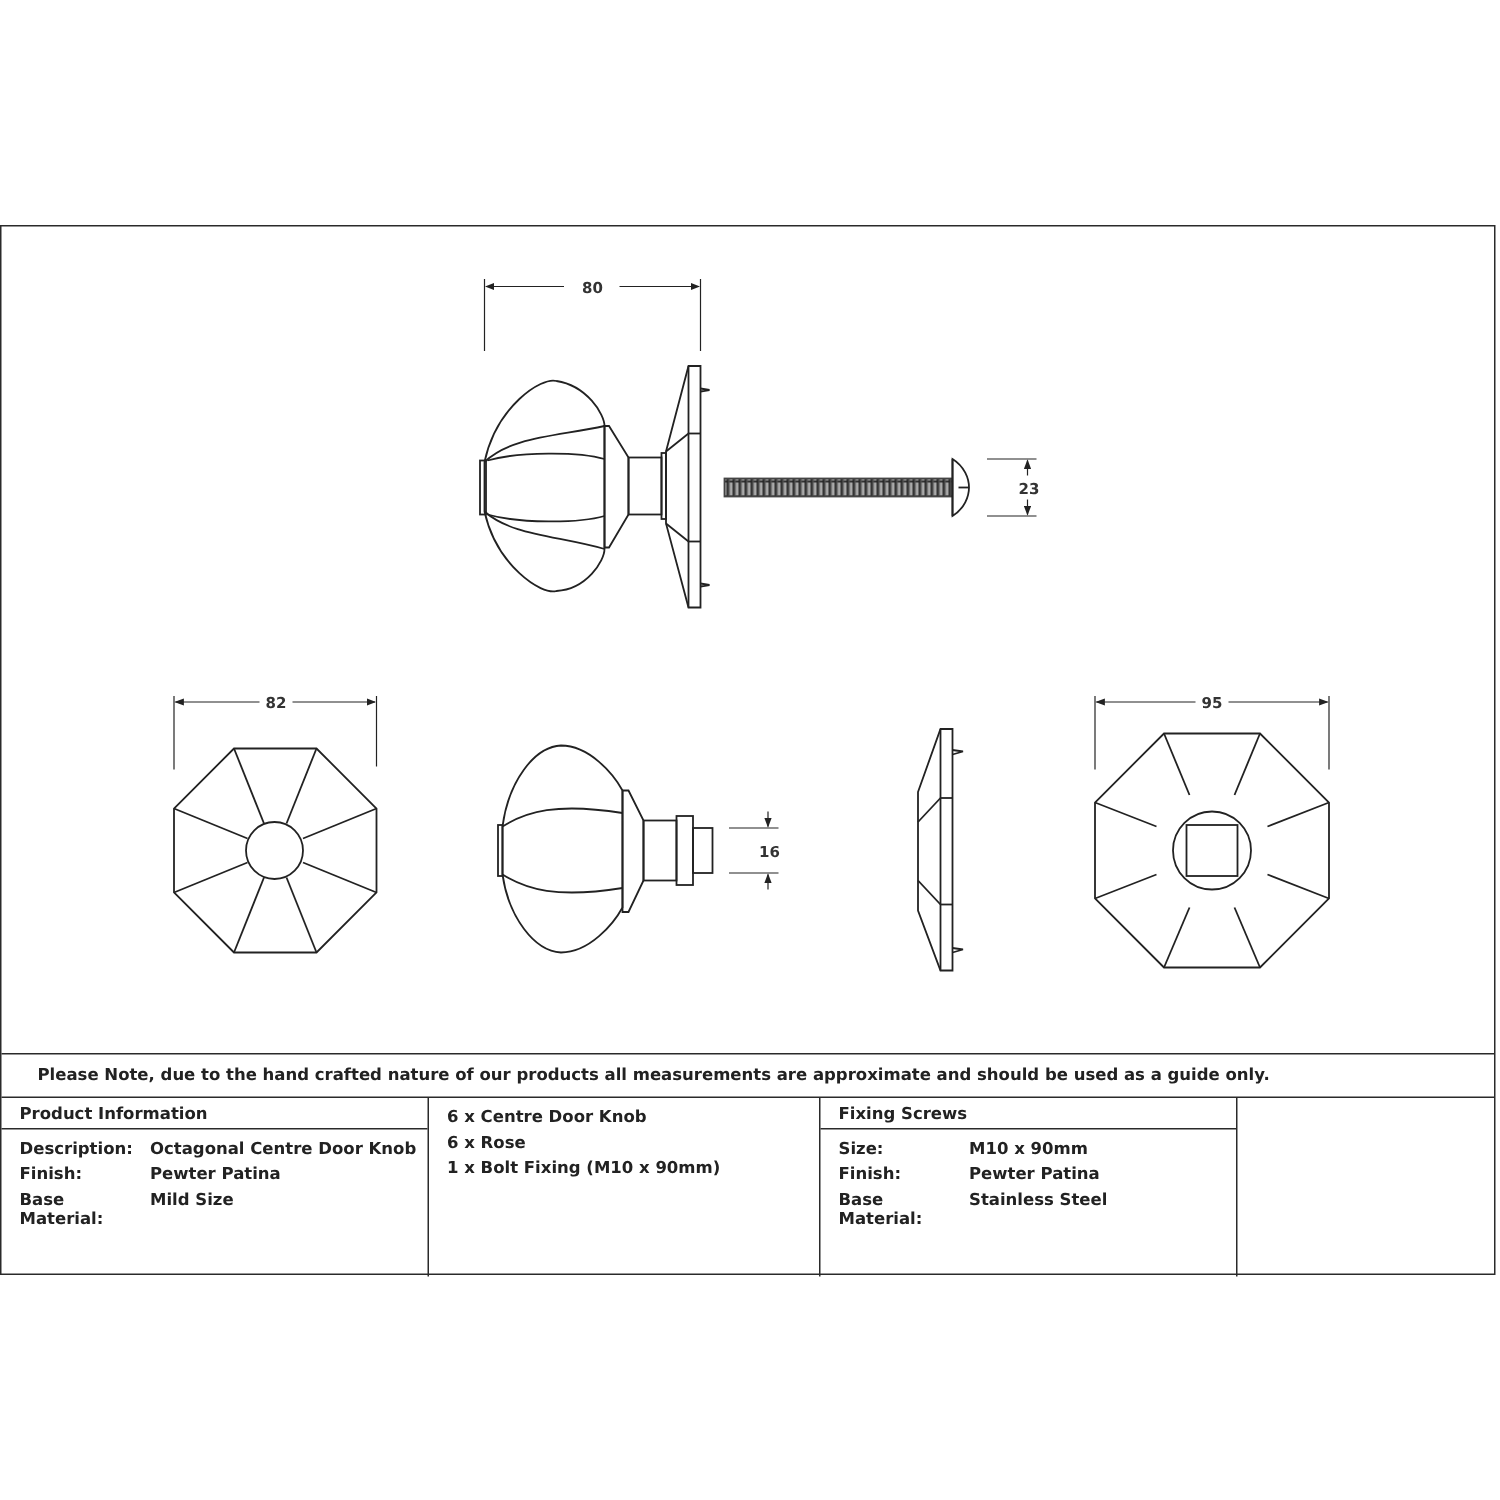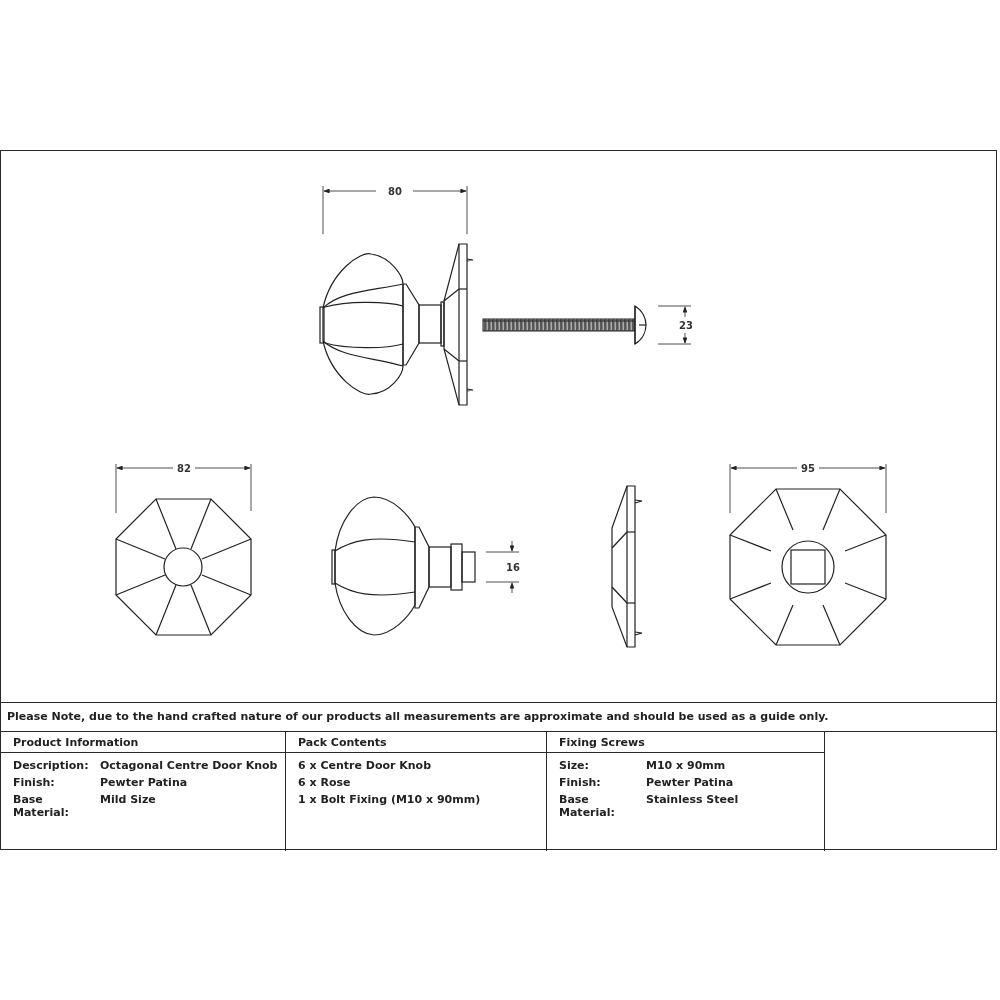--- a/index.html
+++ b/index.html
@@ -4,21 +4,21 @@
 <style>
   html, body { margin:0; padding:0; background:#ffffff; }
   body { width:1000px; height:1000px; position:relative; overflow:hidden;
          font-family:"DejaVu Sans", "Liberation Sans", sans-serif; color:#222; }
   .frame { position:absolute; left:0; top:150px; width:997px; height:700px;
            border:1.5px solid #2a2a2a; box-sizing:border-box;font-weight:bold; }
   .drawing { position:absolute; left:0; top:0; }
   .dimtxt { font-size:10px; fill:#333; font-family:"DejaVu Sans", sans-serif; }
   .note { position:absolute; left:0; top:551px; width:995px; height:29px;
           border-top:1.5px solid #2a2a2a; box-sizing:border-box;
-          font-size:11px; padding:7px 0 0 6px; }
+          font-size:11px; padding:7px 0 0 24px; }
   .table { position:absolute; left:0; top:580px; width:995px; height:148px;
            border-top:1.5px solid #2a2a2a; box-sizing:border-box; }
   .col { position:absolute; top:0; height:119px; box-sizing:border-box; }
   .col .hdr { height:21px; border-bottom:1.5px solid #2a2a2a; box-sizing:border-box;
               font-size:11px; padding:4px 0 0 12px; }
   .col .body { padding:6px 0 0 12px; font-size:11px; }
   .row { height:17px; display:flex; }
   .row .k { width:87px; }
   .c1 { left:0; width:285px; border-right:1.5px solid #2a2a2a; }
   .c2 { left:285px; width:261px; border-right:1.5px solid #2a2a2a; }
@@ -164,21 +164,20 @@
             <span class="k">Finish:</span>
             <span>Pewter Patina</span>
           </div>
         <div class="row">
             <span class="k">Base Material:</span>
             <span>Mild Size</span>
           </div>
       </div>
     </div>
     <div class="col c2">
-      <div class="hdr">Pack Contents</div>
       <div class="body">
         <div class="row">6 x Centre Door Knob</div>
         <div class="row">6 x Rose</div>
         <div class="row">1 x Bolt Fixing (M10 x 90mm)</div>
       </div>
     </div>
     <div class="col c3">
       <div class="hdr">Fixing Screws</div>
       <div class="body">
         <div class="row">

